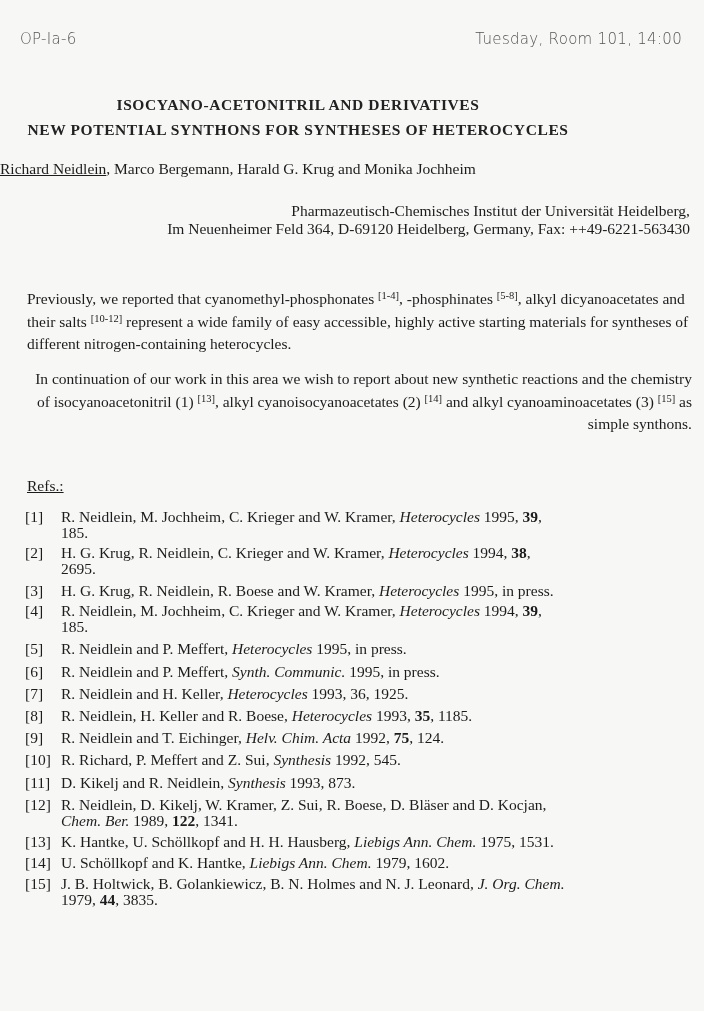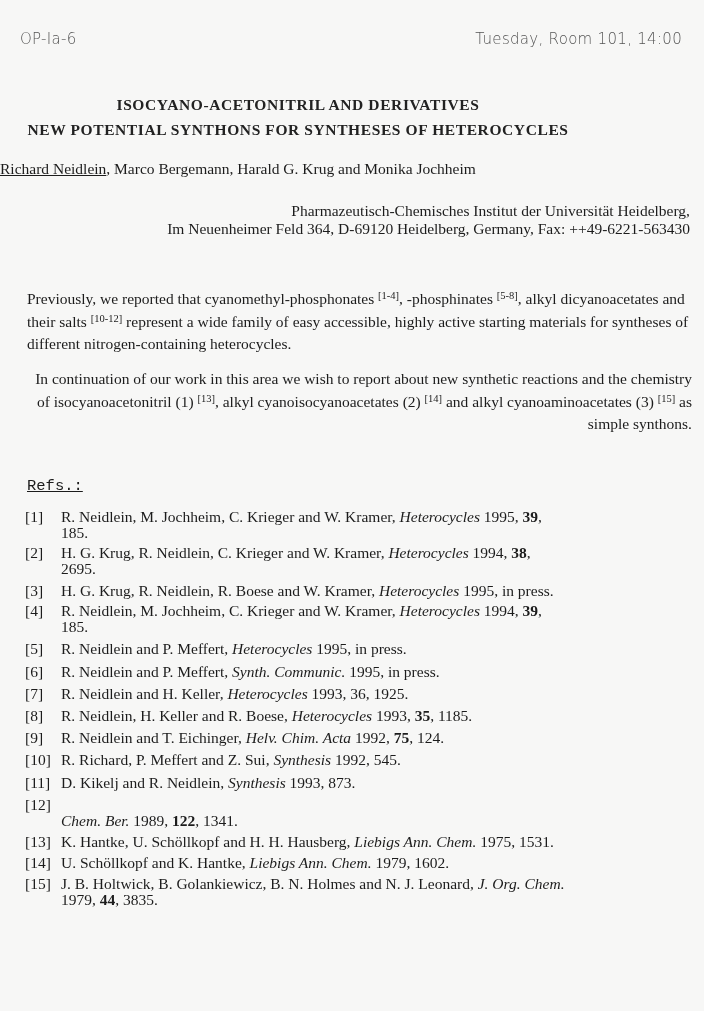--- a/index.html
+++ b/index.html
@@ -42,21 +42,21 @@
   .para {
     position: absolute; left: 27px; width: 665px;
     font-size: 15.5px; line-height: 22.5px;
   }
   .para sup { font-size: 10.5px; vertical-align: 5px; line-height: 0; }
   .p1 { top: 288px; }
   .p2 { top: 368px; text-align: right; }
 
   .refs-head {
     position: absolute; top: 477px; left: 27px;
-    font-size: 15.5px; text-decoration: underline; font-family: Liberation Mono, monospace;
+    font-size: 15.5px; text-decoration: underline;
   }
 
   .ref {
     position: absolute; left: 25px; width: 665px;
     font-size: 15.5px; line-height: 16px;
     display: flex;
   }
   .ref .num { width: 36px; flex: none; }
   .ref .txt { flex: 1; }
   .ref i { font-style: italic; }
@@ -132,21 +132,21 @@
   <span class="txt"><span>R. Richard, P. Meffert and Z. Sui, </span><i>Synthesis</i><span> 1992, 545.</span></span>
 </div>
 
 <div class="ref" style="top:775px">
   <span class="num">[11]</span>
   <span class="txt"><span>D. Kikelj and R. Neidlein, </span><i>Synthesis</i><span> 1993, 873.</span></span>
 </div>
 
 <div class="ref" style="top:797px">
   <span class="num">[12]</span>
-  <span class="txt"><br><i>Chem. Ber.</i><span> 1989, </span><b>122</b><span>, 1341.</span></span>
+  <span class="txt"><span>R. Neidlein, D. Kikelj, W. Kramer, Z. Sui, R. Boese, D. Bläser and D. Kocjan,</span><br><i>Chem. Ber.</i><span> 1989, </span><b>122</b><span>, 1341.</span></span>
 </div>
 
 <div class="ref" style="top:834px">
   <span class="num">[13]</span>
   <span class="txt"><span>K. Hantke, U. Schöllkopf and H. H. Hausberg, </span><i>Liebigs Ann. Chem.</i><span> 1975, 1531.</span></span>
 </div>
 
 <div class="ref" style="top:855px">
   <span class="num">[14]</span>
   <span class="txt"><span>U. Schöllkopf and K. Hantke, </span><i>Liebigs Ann. Chem.</i><span> 1979, 1602.</span></span>

